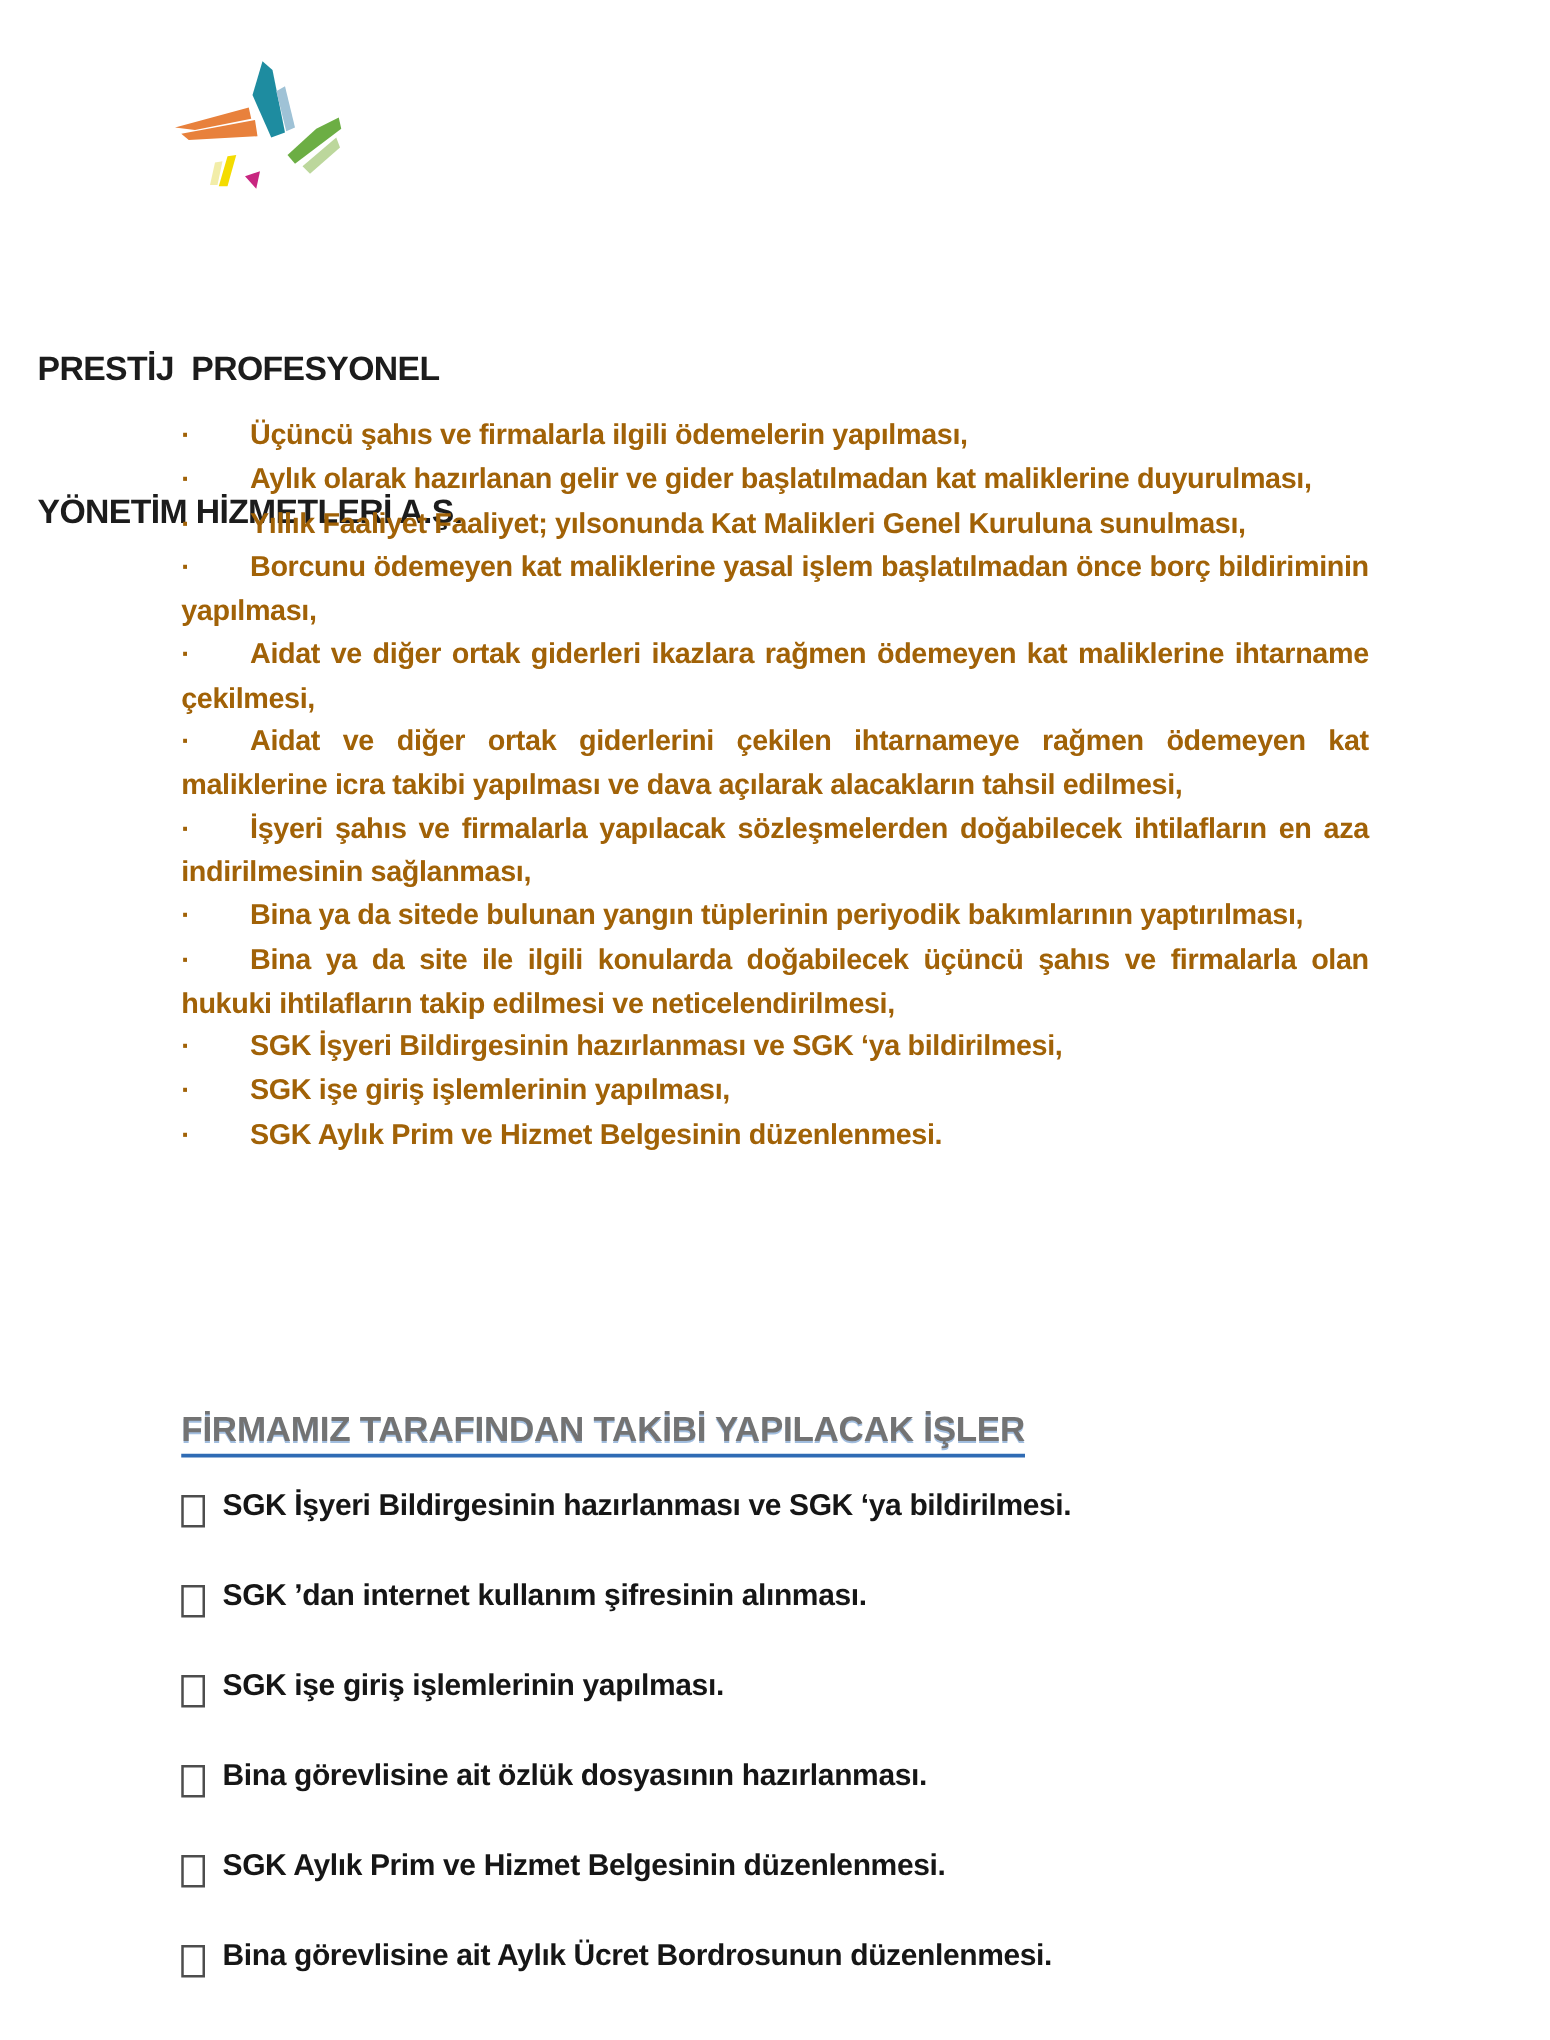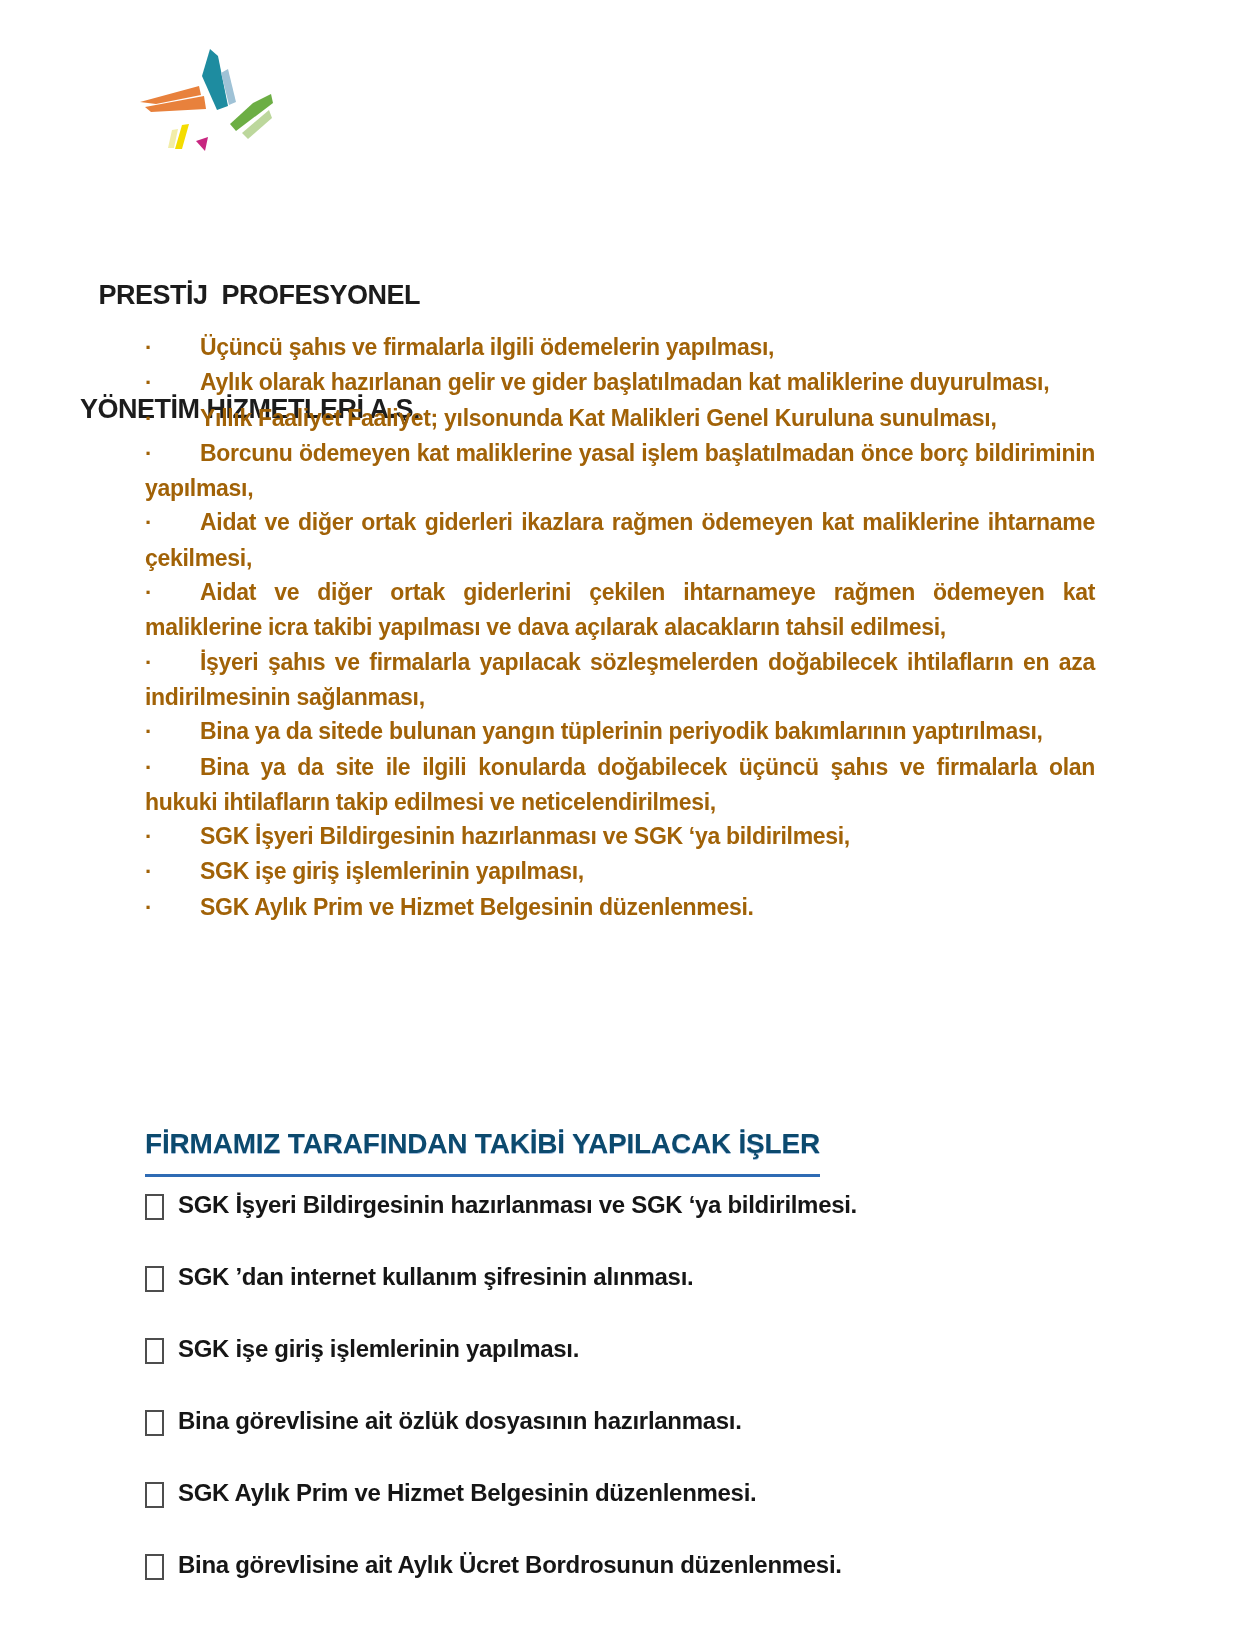--- a/index.html
+++ b/index.html
@@ -17,21 +17,21 @@
   }
   
   .logo{
     position:absolute;
     left:120px;top:40px;width:180px;height:150px;
   }
   
   .company{
     position:absolute;
     left:30px;top:200px;width:390px;
-    text-align:right;
+    text-align:left;
     font-weight:bold;
     font-size:27px;
     line-height:38px;
     letter-spacing:-0.5px;
     color:#1c1c1c;
     white-space:pre-wrap;
   }
   
   .duties{
     position:absolute;
@@ -55,40 +55,40 @@
     width:48px;
   }
   
   .section-heading{
     position:absolute;
     left:145px;top:1128px;
     margin:0;
     font-size:28px;
     font-weight:bold;
     letter-spacing:-0.2px;
-    color:#0c4a6e;
+    color:#737373;
     text-shadow:0 1px 0 rgba(46,108,181,0.45);
     border-bottom:3px solid #2F6BB4;
-    padding-bottom:14px;
+    padding-bottom:3px;
     display:inline-block;
   }
   
   .tasks{
     position:absolute;
     left:145px;top:1188px;width:960px;
   }
   .task{
     margin:0 0 38px 0;
     font-weight:bold;
     font-size:24px;
     line-height:34px;
     letter-spacing:-0.3px;
     color:#161616;
     display:flex;
-    align-items:center;
+    align-items:flex-end;
   }
   .task .box{
     flex:0 0 auto;
     display:inline-block;
     width:15px;height:22px;
     border:2px solid #4d4d4d;
     margin-right:14px;
     margin-top:4px;
     background:#ffffff;
   }

